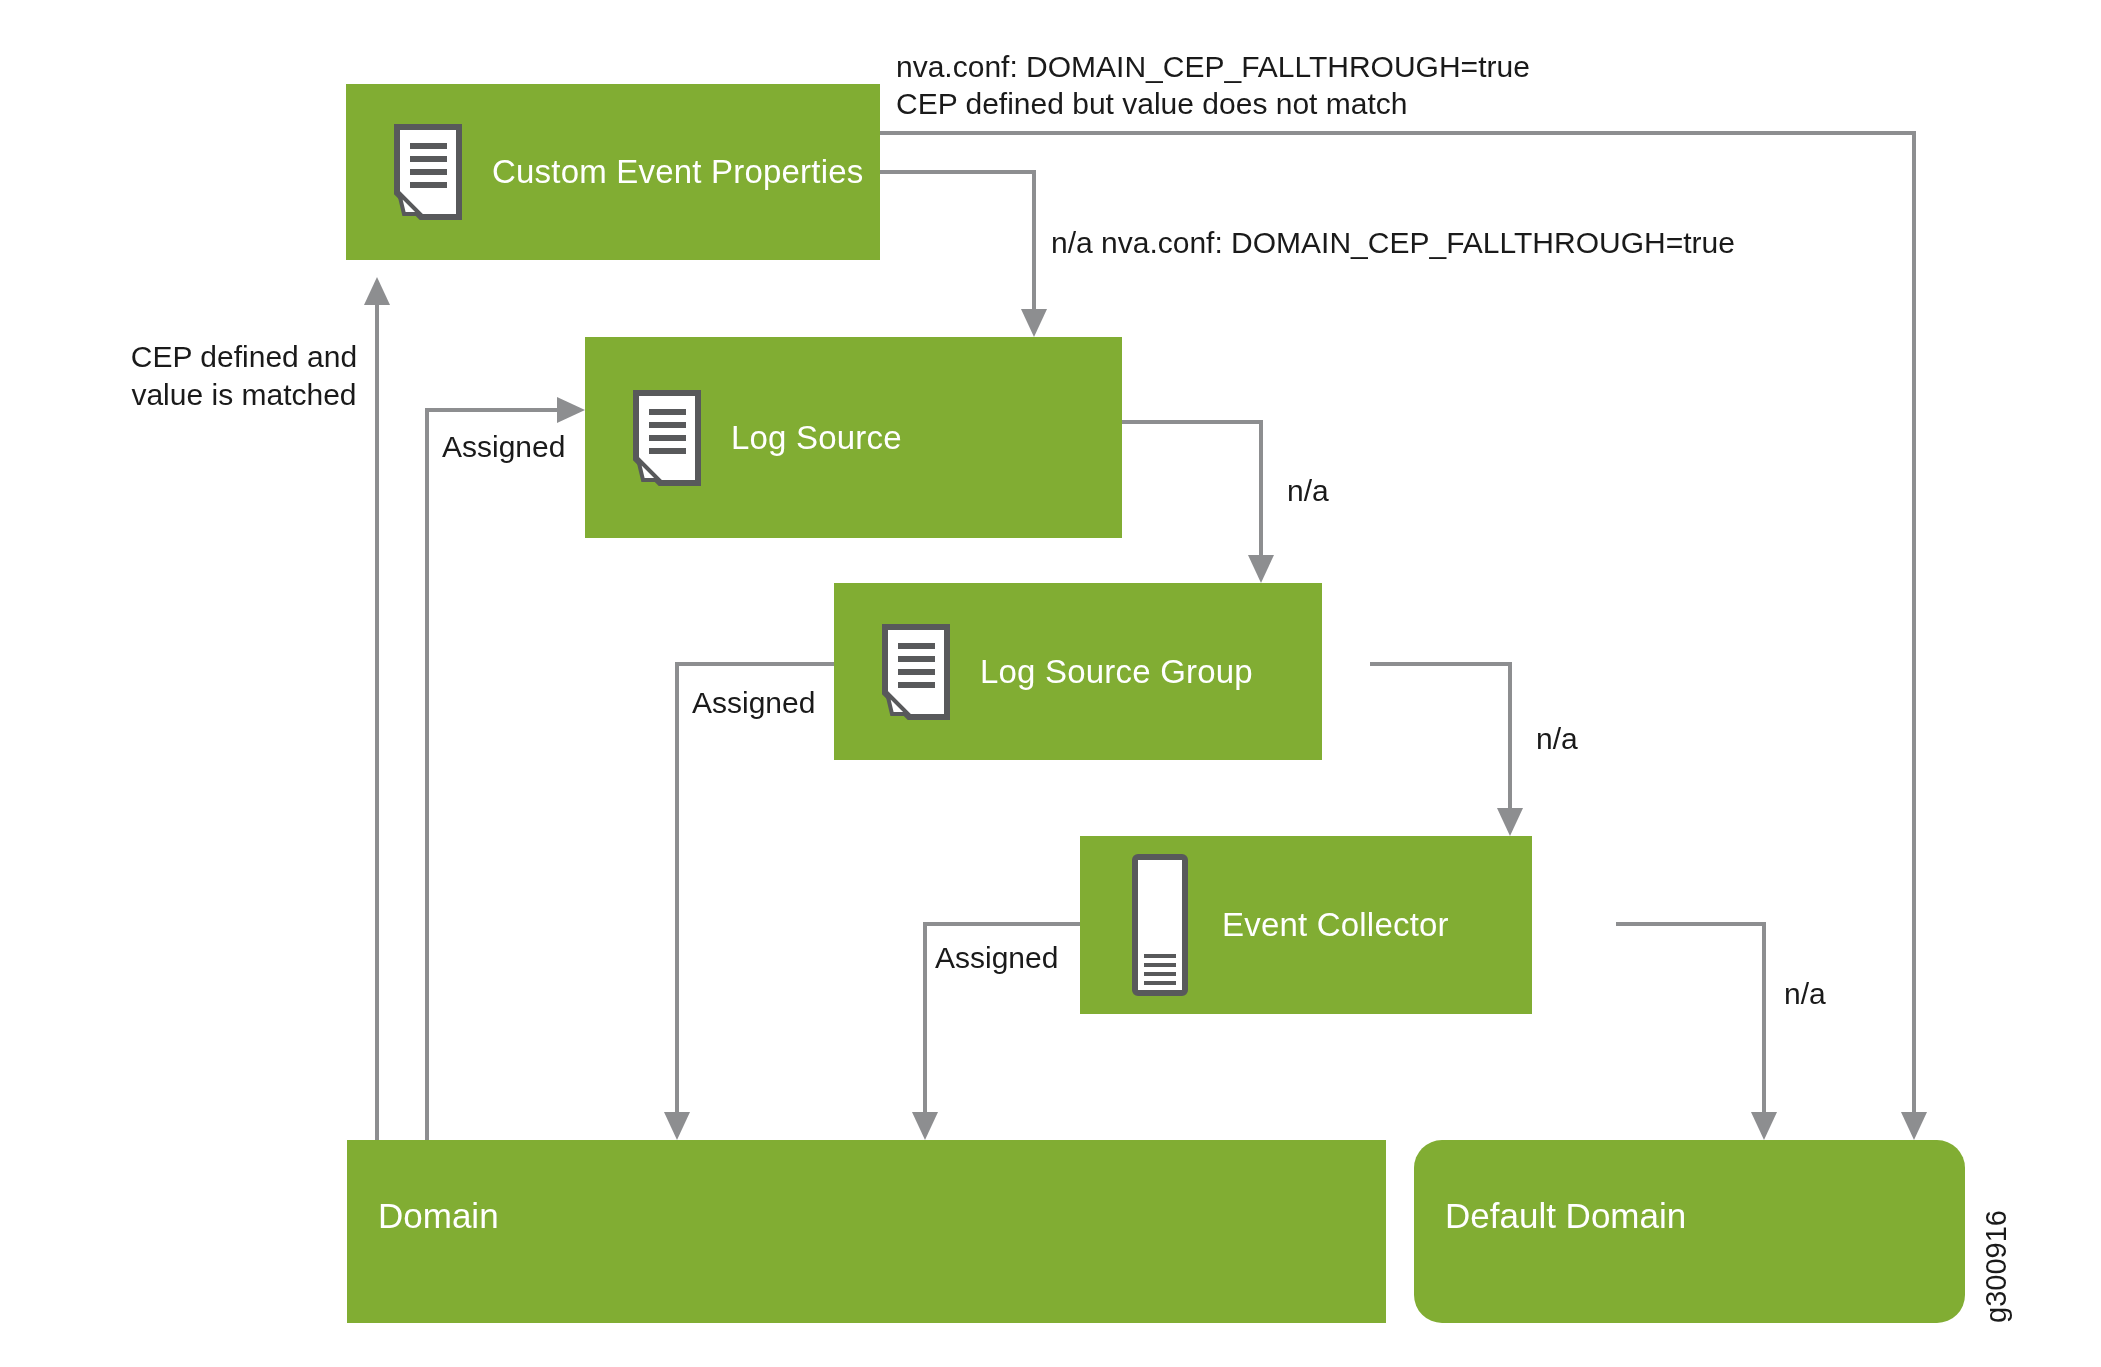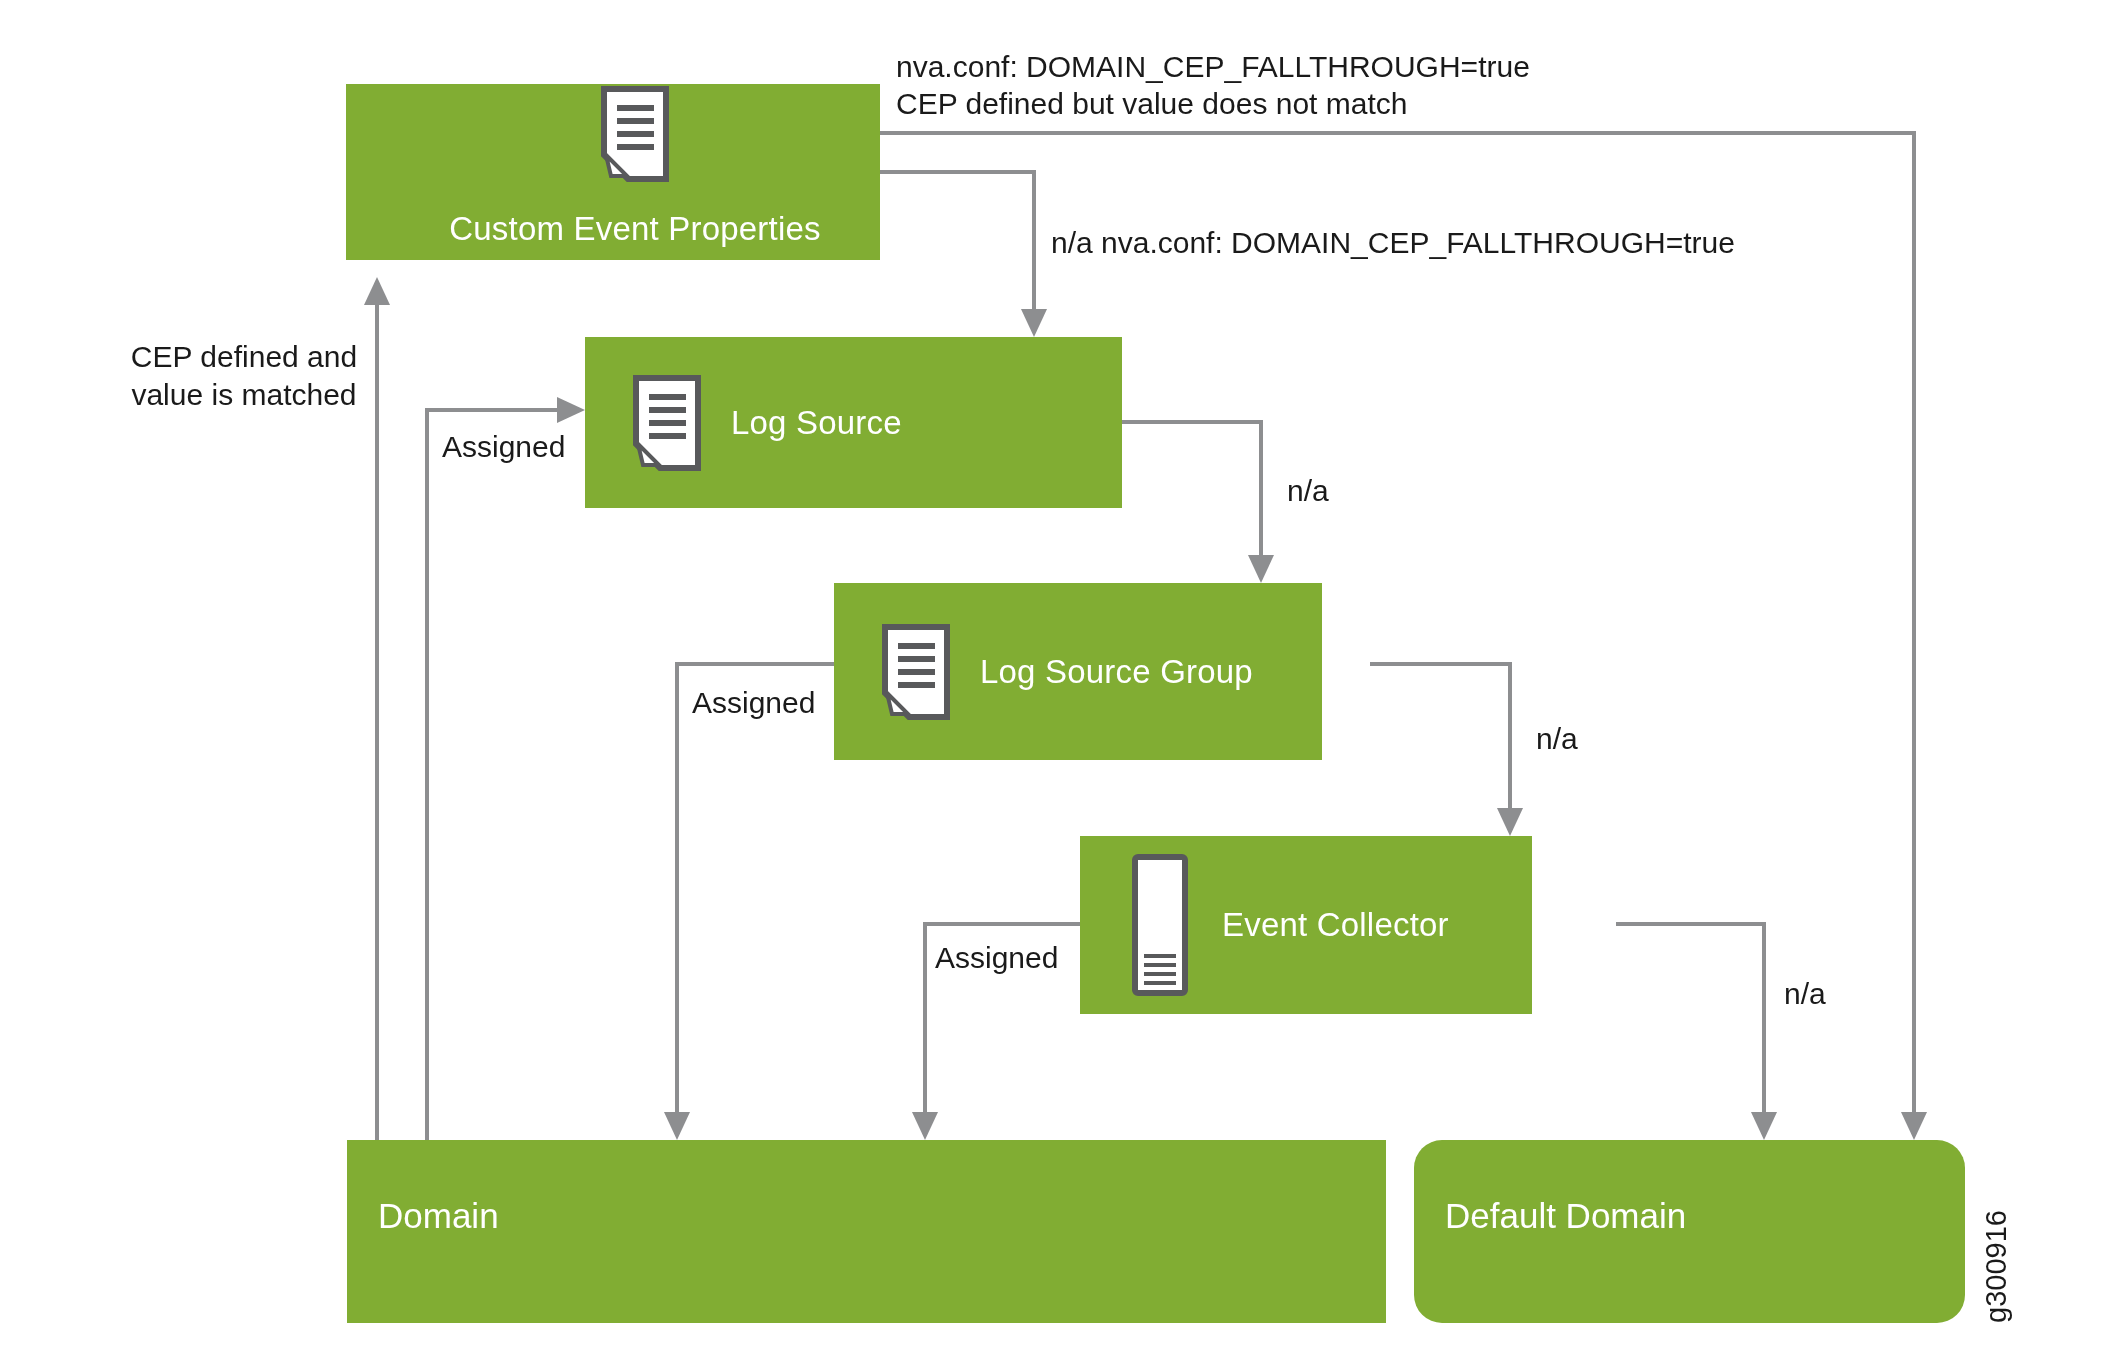--- a/index.html
+++ b/index.html
@@ -74,33 +74,33 @@
   <div class="arrow right" style="left:557px;top:397px;"></div>
 
   <div class="line" style="left:677px;top:662px;width:157px;height:4px;"></div>
   <div class="line" style="left:675px;top:662px;width:4px;height:450px;"></div>
   <div class="arrow down" style="left:664px;top:1112px;"></div>
 
   <div class="line" style="left:925px;top:922px;width:155px;height:4px;"></div>
   <div class="line" style="left:923px;top:922px;width:4px;height:190px;"></div>
   <div class="arrow down" style="left:912px;top:1112px;"></div>
 
-  <div class="node" style="left:346px;top:84px;width:534px;height:176px;flex-direction:column;">
+  <div class="node" style="left:346px;top:84px;width:534px;height:176px;">
     <svg class="icon" width="76" height="100" viewBox="0 0 76 100">
       <path class="pg" d="M7 5 H69 V95 H31 L7 71 Z"></path>
       <path class="pg-thin" d="M9 71 L30 92 H14 Z"></path>
       <line class="ln" x1="20" y1="24" x2="57" y2="24"></line>
       <line class="ln" x1="20" y1="37" x2="57" y2="37"></line>
       <line class="ln" x1="20" y1="50" x2="57" y2="50"></line>
       <line class="ln" x1="20" y1="63" x2="57" y2="63"></line>
     </svg>
     <span>Custom Event Properties</span>
   </div>
 
-  <div class="node" style="left:585px;top:337px;width:537px;height:171px;">
+  <div class="node" style="left:585px;top:337px;width:537px;height:201px;">
     <svg class="icon" width="76" height="100" viewBox="0 0 76 100">
       <path class="pg" d="M7 5 H69 V95 H31 L7 71 Z"></path>
       <path class="pg-thin" d="M9 71 L30 92 H14 Z"></path>
       <line class="ln" x1="20" y1="24" x2="57" y2="24"></line>
       <line class="ln" x1="20" y1="37" x2="57" y2="37"></line>
       <line class="ln" x1="20" y1="50" x2="57" y2="50"></line>
       <line class="ln" x1="20" y1="63" x2="57" y2="63"></line>
     </svg>
     <span>Log Source</span>
   </div>

